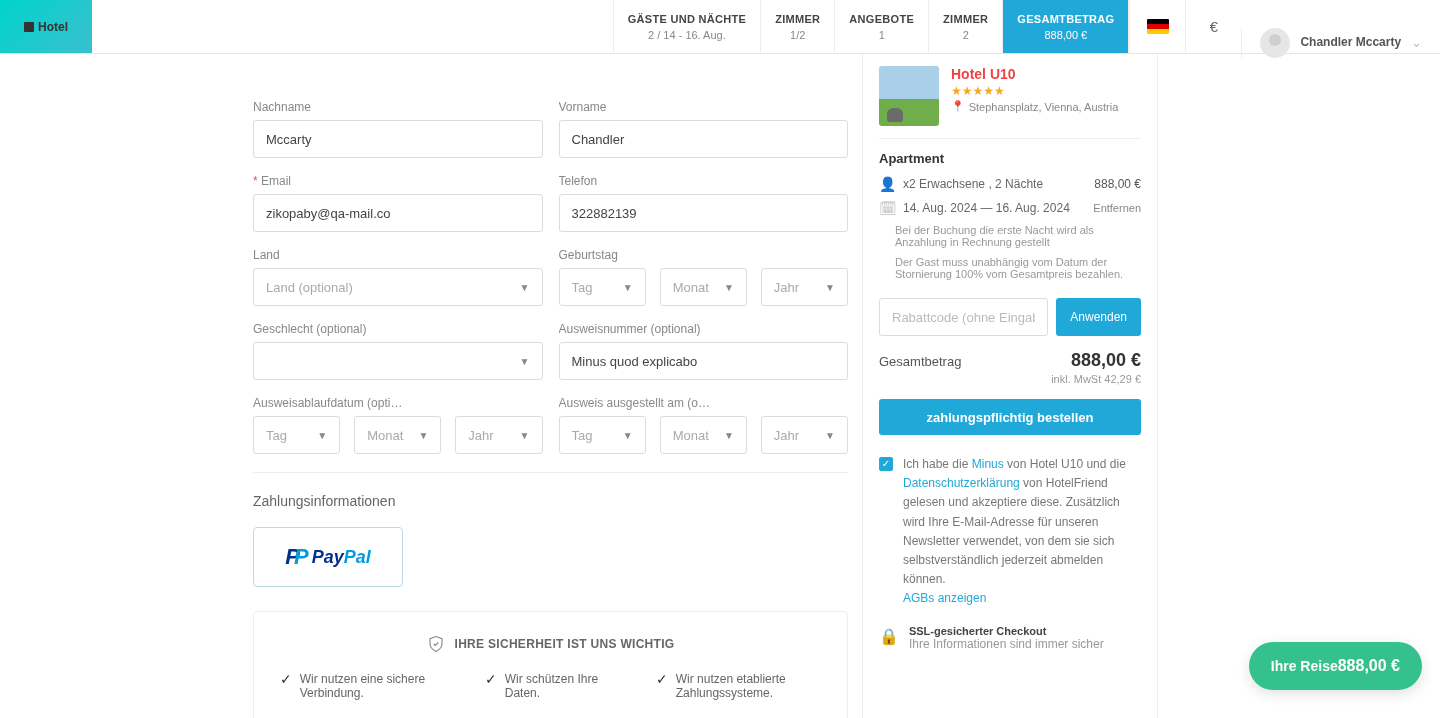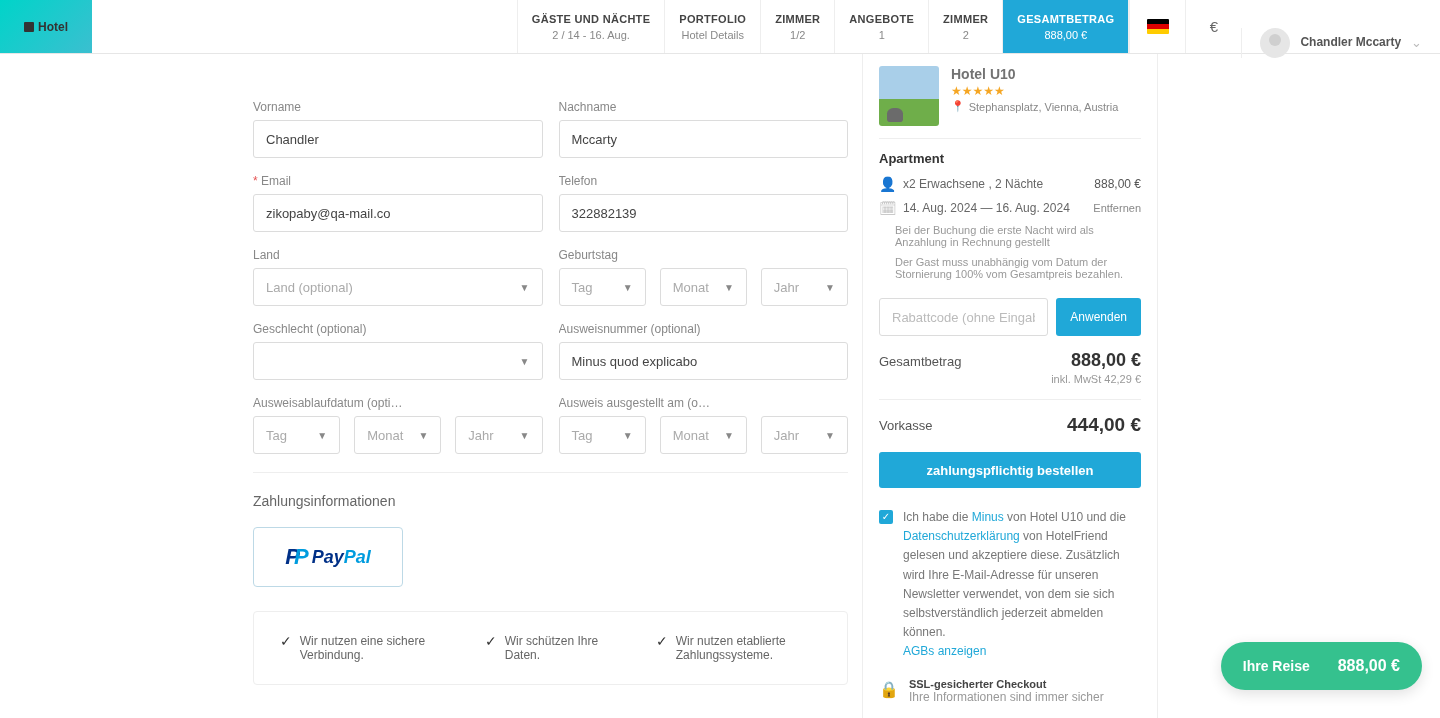--- a/index.html
+++ b/index.html
@@ -42,21 +42,21 @@
   .security{ border:1px solid #eee; border-radius:4px; margin-top:24px; padding:22px 26px; text-align:center; color:#777;}
   .sec-head{ display:flex; align-items:center; justify-content:center; gap:10px; font-weight:700; font-size:12px; letter-spacing:.3px; color:#666; margin-bottom:18px;}
   .shield{ width:18px;height:20px;}
   .sec-row{ display:flex; justify-content:center; gap:40px;}
   .sec-item{ display:flex; align-items:flex-start; gap:8px; font-size:12px; max-width:165px; text-align:left; color:#666;}
   .check{ font-size:14px; color:#333; line-height:1;}
   .sidebar{ width:296px; margin-left:14px; border-left:1px solid #eee; border-right:1px solid #eee; padding:12px 16px 20px; }
   .hotel-head{ display:flex; gap:12px; border-bottom:1px solid #eee; padding-bottom:12px; margin-bottom:12px;}
   .hotel-img{ width:60px;height:60px;border-radius:3px; background:linear-gradient(#a9cfe9 55%,#6fae4a 55%); position:relative; overflow:hidden;}
   .hotel-img::after{content:"";position:absolute;bottom:4px;left:8px;width:16px;height:14px;background:#6b6b6b;border-radius:40% 40% 20% 20%;}
-  .hotel-name{ font-weight:700; color:#737373; font-size:14px;}
+  .hotel-name{ font-weight:700; color:#ef4444; font-size:14px;}
   .stars{ color:#f5a623; font-size:12px; margin:2px 0;}
   .loc{ font-size:11px; color:#888; display:flex; align-items:center; gap:4px;}
   .apt-title{ font-weight:700; color:#333; font-size:13px; margin-bottom:10px;}
   .line{ display:flex; align-items:center; font-size:12px; color:#666; margin-bottom:8px;}
   .line .ico{ width:16px; color:#bbb; margin-right:8px; font-size:14px;}
   .line .right{ margin-left:auto; color:#555;}
   .remove{ margin-left:auto; font-size:11px; color:#888; cursor:pointer;}
   .note{ font-size:11px; color:#999; margin:8px 16px;}
   .promo{ display:flex; gap:8px; margin:18px 0 14px;}
   .promo .inp{ flex:1;}
@@ -70,42 +70,38 @@
   .pre-row .lab{ font-size:13px; color:#555;}
   .pre-row .amt{ margin-left:auto; font-size:19px; font-weight:800; color:#333;}
   .order-btn{ width:100%; height:36px; background:#20a8d8; color:#fff; border:none; border-radius:3px; font-size:13px; font-weight:700; cursor:pointer;}
   .terms-block{ display:flex; gap:10px; margin:20px 0 16px; font-size:12px; color:#777; line-height:1.6;}
   .cb{ width:14px;height:14px; background:#20a8d8; border-radius:2px; flex-shrink:0; display:flex;align-items:center;justify-content:center;color:#fff;font-size:10px; margin-top:2px;}
   .link{ color:#20a8d8; cursor:pointer;}
   .ssl{ display:flex; align-items:flex-start; gap:10px; color:#666;}
   .lock-ico{ color:#bbb; font-size:16px; margin-top:2px;}
   .ssl .t2{ font-size:11px; color:#444; font-weight:600;}
   .ssl .s2{ font-size:12px; color:#999;}
-  .floating{ position:fixed; right:18px; bottom:28px; background:#35c18e; color:#fff; border-radius:26px; height:48px; padding:0 22px; display:flex; align-items:center; gap:28px; font-weight:600; font-size:14px; box-shadow:0 4px 14px rgba(0,0,0,.12); cursor:pointer;}
+  .floating{ position:fixed; right:18px; bottom:28px; background:#35c18e; color:#fff; border-radius:26px; height:48px; padding:0 22px; display:flex; align-items:center; gap:0; font-weight:600; font-size:14px; box-shadow:0 4px 14px rgba(0,0,0,.12); cursor:pointer;}
   input.inp{ outline:none;}
   input.inp::placeholder{ color:#bbb;}
 </style>
 </head>
 <body>
 
 <div class="header">
   <div class="logo">
       <span class="hicon"></span>
       <span>Hotel</span>
     </div>
   <div class="nav">
     <div class="nav-item">
         <span class="t">GÄSTE UND NÄCHTE</span>
         <span class="s">2 / 14 - 16. Aug.</span>
       </div>
     <div class="nav-item">
-        <span class="t">PORTFOLIO</span>
-        <span class="s">Hotel Details</span>
-      </div>
-    <div class="nav-item">
         <span class="t">ZIMMER</span>
         <span class="s">1/2</span>
       </div>
     <div class="nav-item">
         <span class="t">ANGEBOTE</span>
         <span class="s">1</span>
       </div>
     <div class="nav-item">
         <span class="t">ZIMMER</span>
         <span class="s">2</span>
@@ -127,26 +123,26 @@
       <div class="nm"><span>Chandler Mccarty</span></div>
       <span class="caret">⌄</span>
     </div>
   </div>
 </div>
 
 <div class="page">
   <div class="main">
     <div class="row2">
       <div class="col">
+        <span class="lbl">Nachname</span>
+        <input class="inp" value="Mccarty" style="">
+      </div>
+      <div class="col">
         <span class="lbl">Vorname</span>
         <input class="inp" value="Chandler" style="">
-      </div>
-      <div class="col">
-        <span class="lbl">Nachname</span>
-        <input class="inp" value="Mccarty" style="">
       </div>
     </div>
     <div class="row2">
       <div class="col">
         <span class="lbl req">Email</span>
         <input class="inp" value="zikopaby@qa-mail.co" style="">
       </div>
       <div class="col">
         <span class="lbl">Telefon</span>
         <input class="inp" value="322882139" style="">
@@ -234,20 +230,27 @@
     <div class="paypal">
       <div class="pp-logo">
         <span class="pp-p pp-blue">P</span>
           <span class="pp-p pp-cyan" style="margin-left:-6px;">P</span>
         <span class="pp-blue" style="font-weight:700;font-style:italic;font-size:18px;margin-left:3px;">Pay</span>
           <span class="pp-cyan" style="font-weight:700;font-style:italic;font-size:18px;">Pal</span>
       </div>
     </div>
 
     <div class="security">
+      <div class="sec-head">
+        <svg class="shield" viewBox="0 0 24 24" fill="none" stroke="#888" stroke-width="1.5">
+            <path d="M12 2 L20 5 V11 C20 16 16 20 12 22 C8 20 4 16 4 11 V5 Z"></path>
+            <path d="M9 12 L11 14 L15 10"></path>
+          </svg>
+        <span>IHRE SICHERHEIT IST UNS WICHTIG</span>
+      </div>
       <div class="sec-row">
         <div class="sec-item">
             <span class="check">✓</span>
             <span>Wir nutzen eine sichere Verbindung.</span>
           </div>
         <div class="sec-item">
             <span class="check">✓</span>
             <span>Wir schützen Ihre Daten.</span>
           </div>
         <div class="sec-item">
@@ -285,24 +288,20 @@
     <div class="note">Der Gast muss unabhängig vom Datum der Stornierung 100% vom Gesamtpreis bezahlen.</div>
     <div class="promo">
       <input class="inp" placeholder="Rabattcode (ohne Eingabe)" style="">
       <button class="btn-apply">Anwenden</button>
     </div>
     <div class="total-row">
         <span class="lab">Gesamtbetrag</span>
         <span class="amt">888,00 €</span>
       </div>
     <div class="vat">inkl. MwSt 42,29 €</div>
-    <div class="pre-row">
-        <span class="lab">Vorkasse</span>
-        <span class="amt">444,00 €</span>
-      </div>
     <button class="order-btn">zahlungspflichtig bestellen</button>
     <div class="terms-block">
       <div class="cb">✓</div>
       <div>
         <span>Ich habe die </span><span class="link">Minus</span><span> von Hotel U10 und die </span><span class="link">Datenschutzerklärung</span><span> von HotelFriend gelesen und akzeptiere diese. Zusätzlich wird Ihre E-Mail-Adresse für unseren Newsletter verwendet, von dem sie sich selbstverständlich jederzeit abmelden können.</span><br>
         <span class="link">AGBs anzeigen</span>
       </div>
     </div>
     <div class="ssl">
       <span class="lock-ico">🔒</span>

